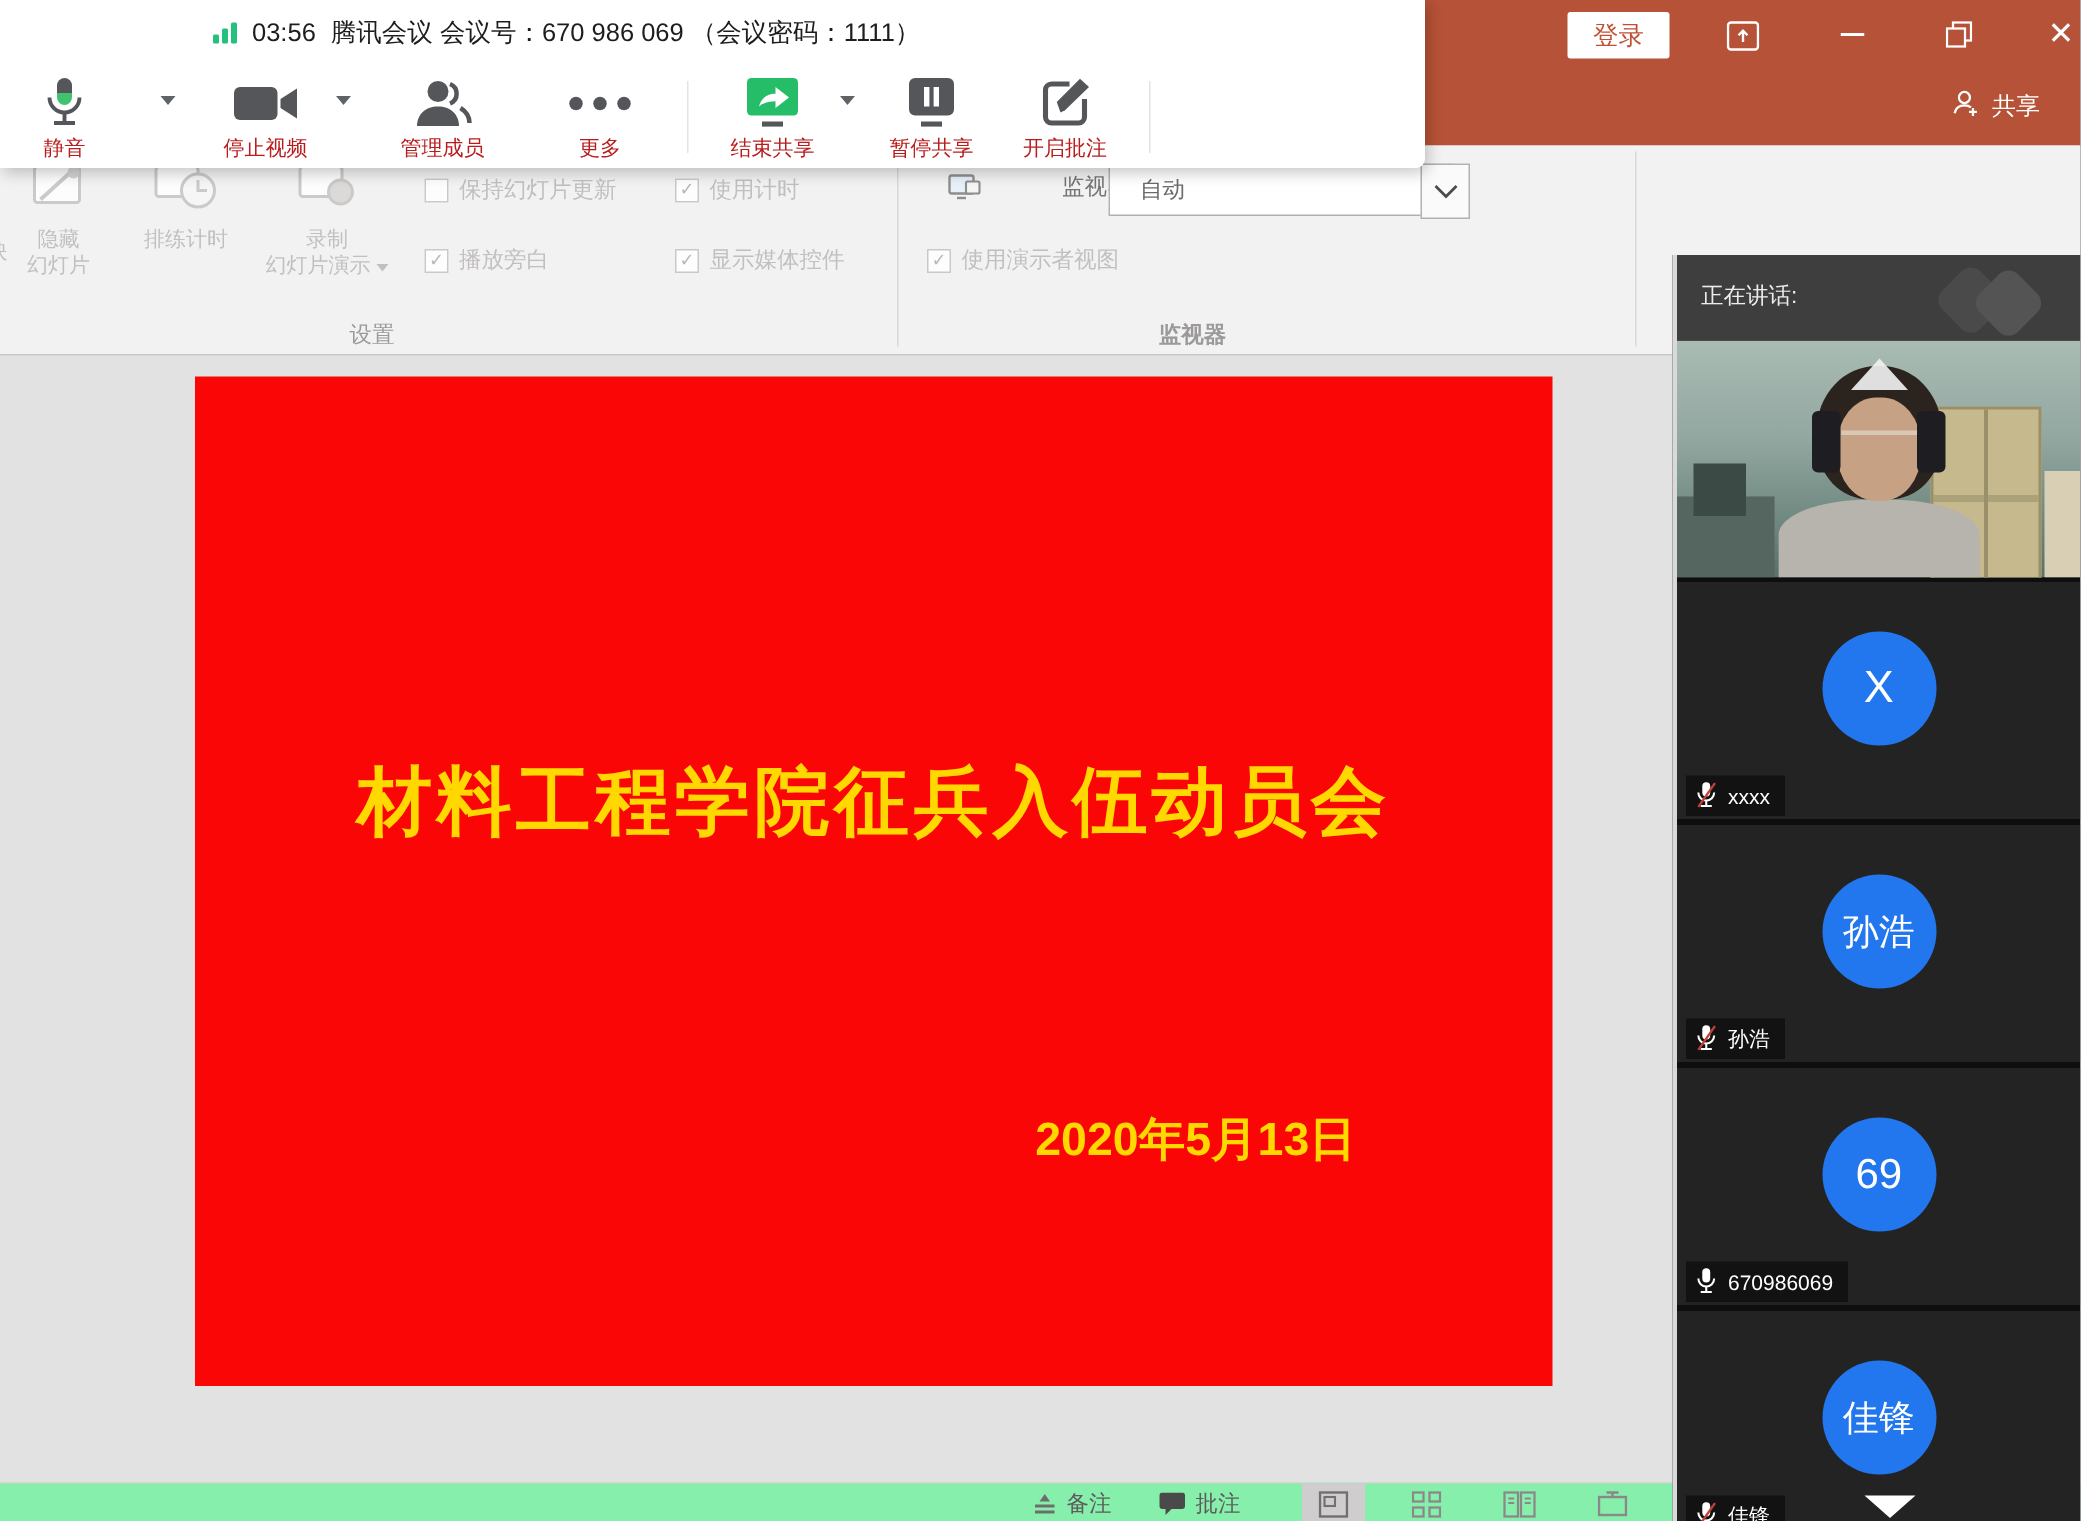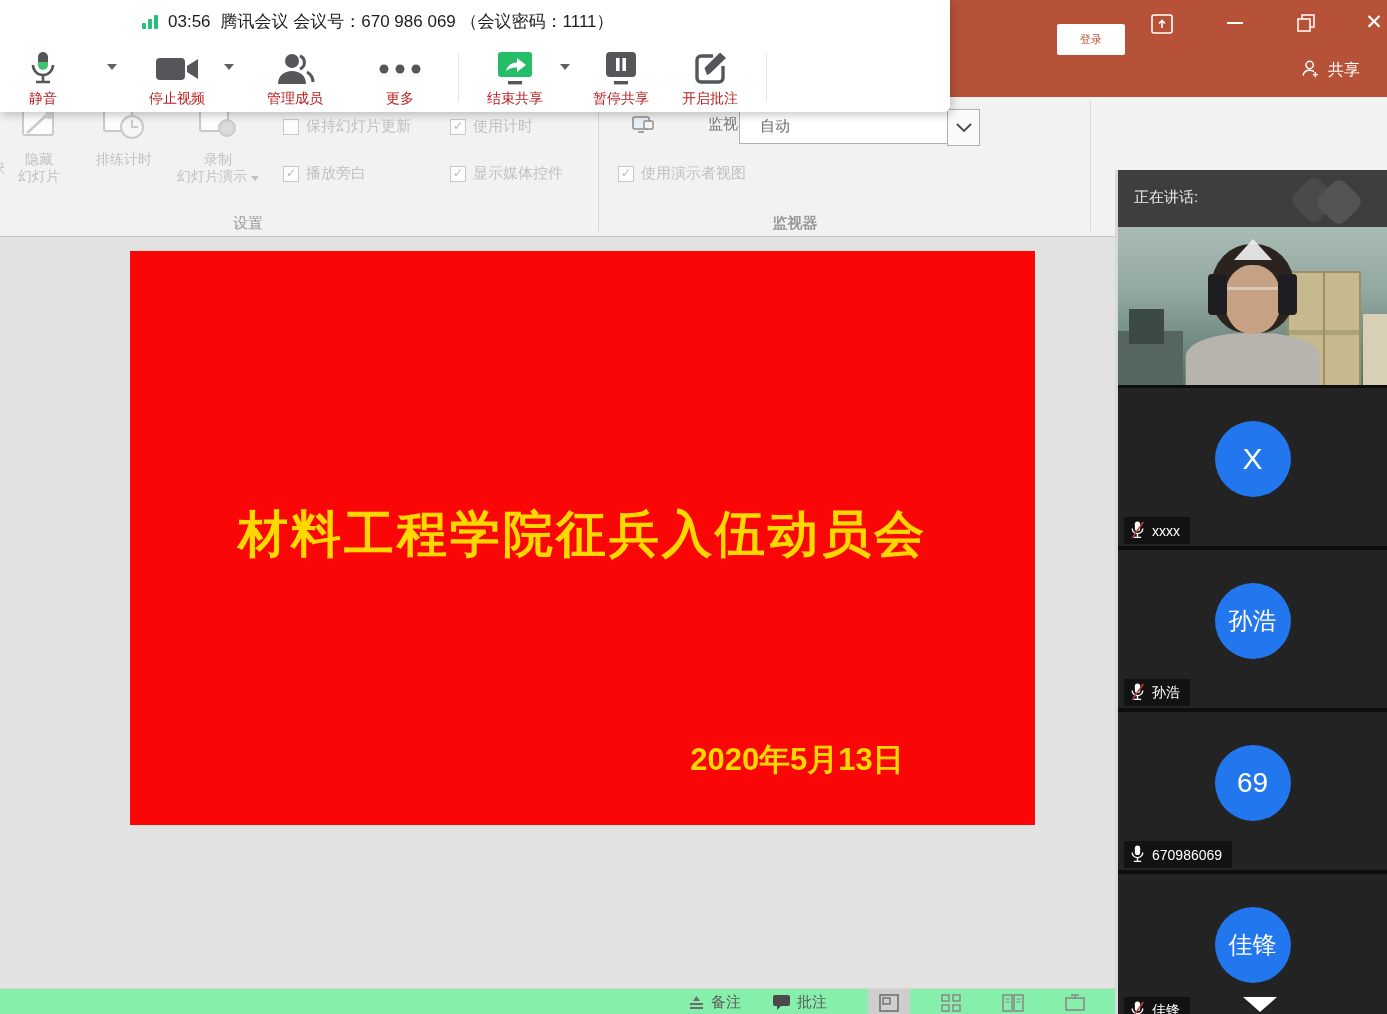--- a/index.html
+++ b/index.html
@@ -2,22 +2,22 @@
 <html><head>
 <meta charset="utf-8">
 <style>
   html,body{margin:0;padding:0;background:#888;}
   #app{position:relative;width:1387px;height:1014px;overflow:hidden;
        font-family:"Liberation Sans","DejaVu Sans",sans-serif;background:#e3e2e2;}
   .abs{position:absolute;}
 
   
   .ppt-titlebar{left:0;top:0;width:1387px;height:97px;background:#b65237;}
-  .login-btn{left:1045px;top:24px;width:68px;height:31px;background:#fff;border-radius:2px;
-             color:#bf5034;font-size:11px;display:flex;align-items:center;justify-content:center;cursor:default;margin-left:12px;}
+  .login-btn{left:1045px;top:8px;width:68px;height:31px;background:#fff;border-radius:2px;
+             color:#bf5034;font-size:17px;display:flex;align-items:center;justify-content:center;cursor:default;}
   .win-ctrl{color:#fff;display:flex;align-items:center;justify-content:center;}
   .ribbon-display-icon{left:1150px;top:13px;width:24px;height:22px;}
   .min-icon{left:1222px;top:10px;width:26px;height:26px;}
   .restore-icon{left:1293px;top:10px;width:26px;height:26px;}
   .close-icon{left:1360px;top:8px;width:28px;height:28px;font-size:21px;}
   .ppt-share{left:1300px;top:58px;display:flex;align-items:center;gap:7px;color:#fff;font-size:16px;}
 
   .ribbon{left:0;top:97px;width:1387px;height:139px;background:#f3f2f2;border-bottom:1px solid #cfcdcd;}
   .rb-divider{position:absolute;top:4px;width:1px;height:130px;background:#dad7d7;}
   .rb-btn{position:absolute;text-align:center;color:#c2bfbf;font-size:14px;line-height:17px;}
@@ -25,21 +25,21 @@
   .rb-grouplbl{position:absolute;top:117px;color:#9c9999;font-size:15px;text-align:center;width:120px;}
   .rcheck{position:absolute;display:flex;align-items:center;gap:7px;color:#c2bfbf;font-size:15px;}
   .rcheck .box{width:14px;height:14px;border:1px solid #cbc8c8;background:#fdfdfd;color:#b9b6b6;
                font-size:12px;line-height:13px;text-align:center;}
   .mon-row{position:absolute;display:flex;align-items:center;color:#767474;font-size:15px;}
   .mon-dd{position:absolute;background:#fff;border:1px solid #b3b0b0;color:#6b6969;font-size:15px;
           display:flex;align-items:center;padding-left:9px;}
   .mon-chev{position:absolute;background:#fbfafa;border:1px solid #b3b0b0;display:flex;align-items:center;justify-content:center;}
 
   .editarea{left:0;top:236px;width:1387px;height:752px;background:#e3e2e2;border-top:1px solid #cac8c8;}
-  .slide{position:absolute;left:130px;top:14px;width:905px;height:574px;background:#fb0606;overflow:hidden;}
+  .slide{position:absolute;left:130px;top:14px;width:905px;height:673px;background:#fb0606;overflow:hidden;}
   .slide-title{position:absolute;left:0;top:250px;width:905px;text-align:center;color:#ffd800;
                font-size:50px;font-weight:700;letter-spacing:3px;white-space:nowrap;}
   .slide-date{position:absolute;left:437px;top:488px;width:460px;text-align:center;color:#ffd800;
               font-size:31px;font-weight:600;}
 
   .statusbar{left:0;top:988px;width:1387px;height:26px;background:#86efac;border-top:1px solid #d6d4d4;overflow:hidden;}
   .sb-item{position:absolute;top:4px;display:flex;align-items:center;gap:6px;color:#5d5b5b;font-size:15px;}
   .sb-view{position:absolute;top:0;width:42px;height:26px;display:flex;align-items:flex-start;justify-content:center;padding-top:5px;box-sizing:border-box;}
   .sb-view.sel{background:#cfcdcd;}
 

